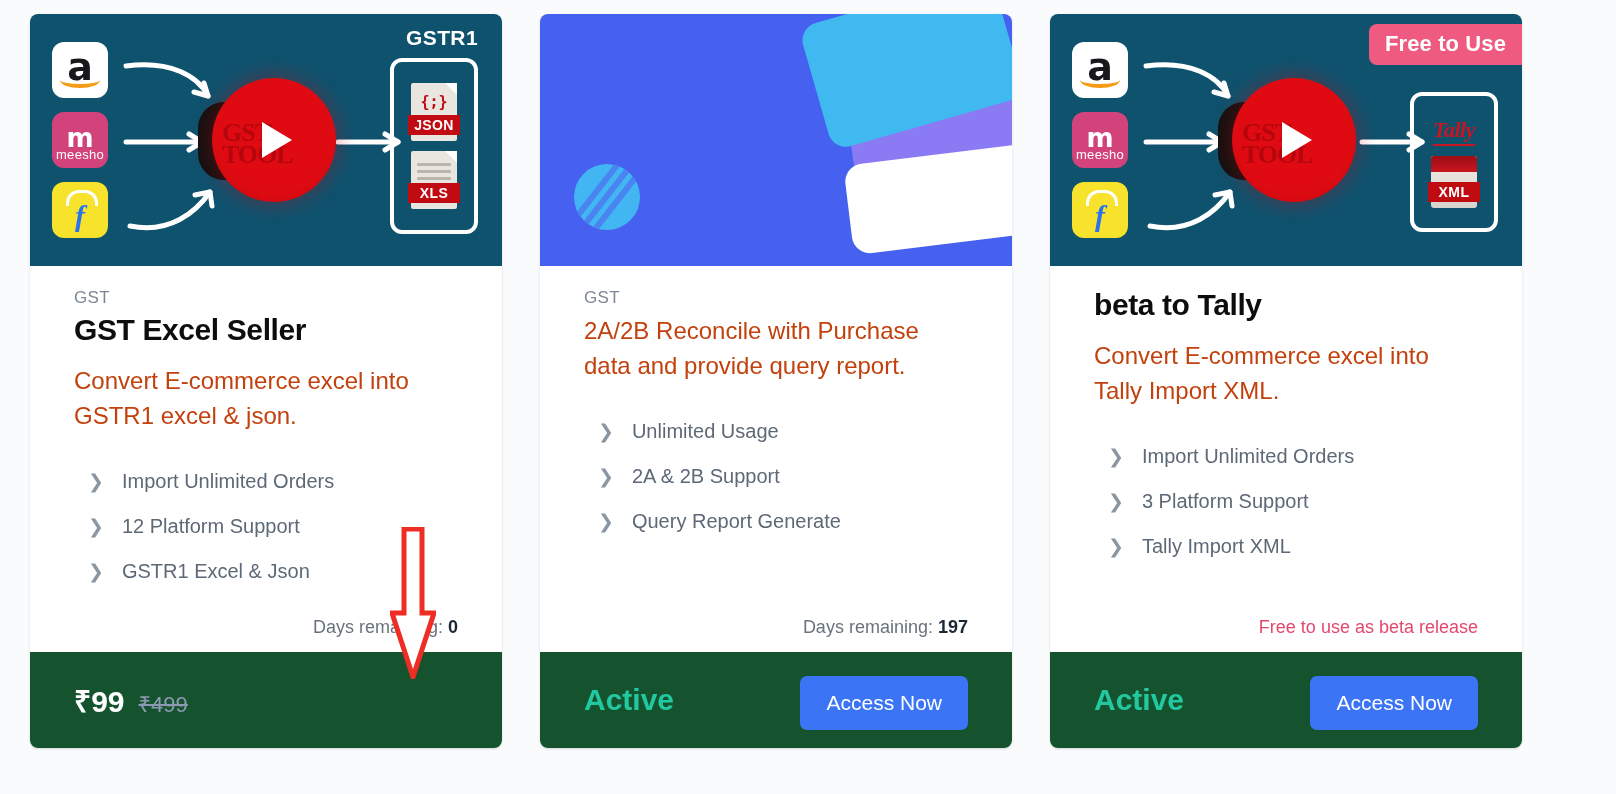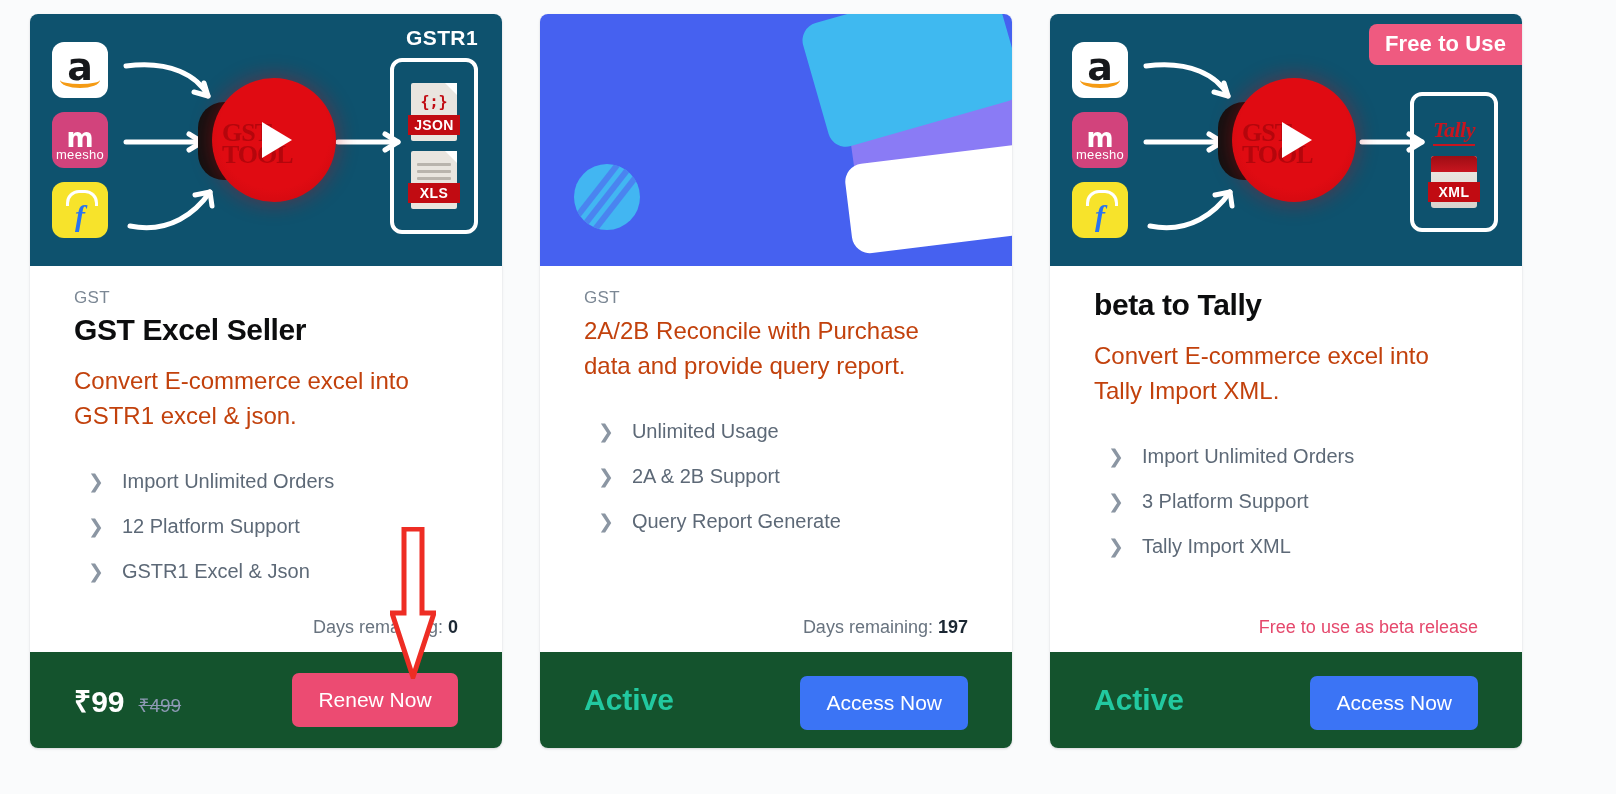--- a/index.html
+++ b/index.html
@@ -341,21 +341,21 @@
     align-items: baseline;
     gap: 14px;
   }
   .price .now {
     color: #ffffff;
     font-size: 30px;
     font-weight: bold;
   }
   .price .was {
     color: #8d99b3;
-    font-size: 19px;
+    font-size: 22px;
     text-decoration: line-through;
     text-align: right;
   }
   .status {
     color: #22c9a0;
     font-size: 30px;
     font-weight: bold;
   }
   .btn {
     border: none;
@@ -457,21 +457,20 @@
         <span>Days remaining:</span>
         <b>0</b>
       </div>
     </div>
 
     <div class="footer">
       <div class="price">
         <span class="now">₹99</span>
         <span class="was">₹499</span>
       </div>
-      <button class="btn btn-renew">Renew Now</button>
     </div>
   </div>
 
   <div class="card">
     <div class="hero blue">
       <div class="sh sh-purple"></div>
       <div class="sh sh-cyan"></div>
       <div class="sh sh-white"></div>
       <div class="sh sh-dot">
         <i style="left:16px; top:-14px;"></i>

